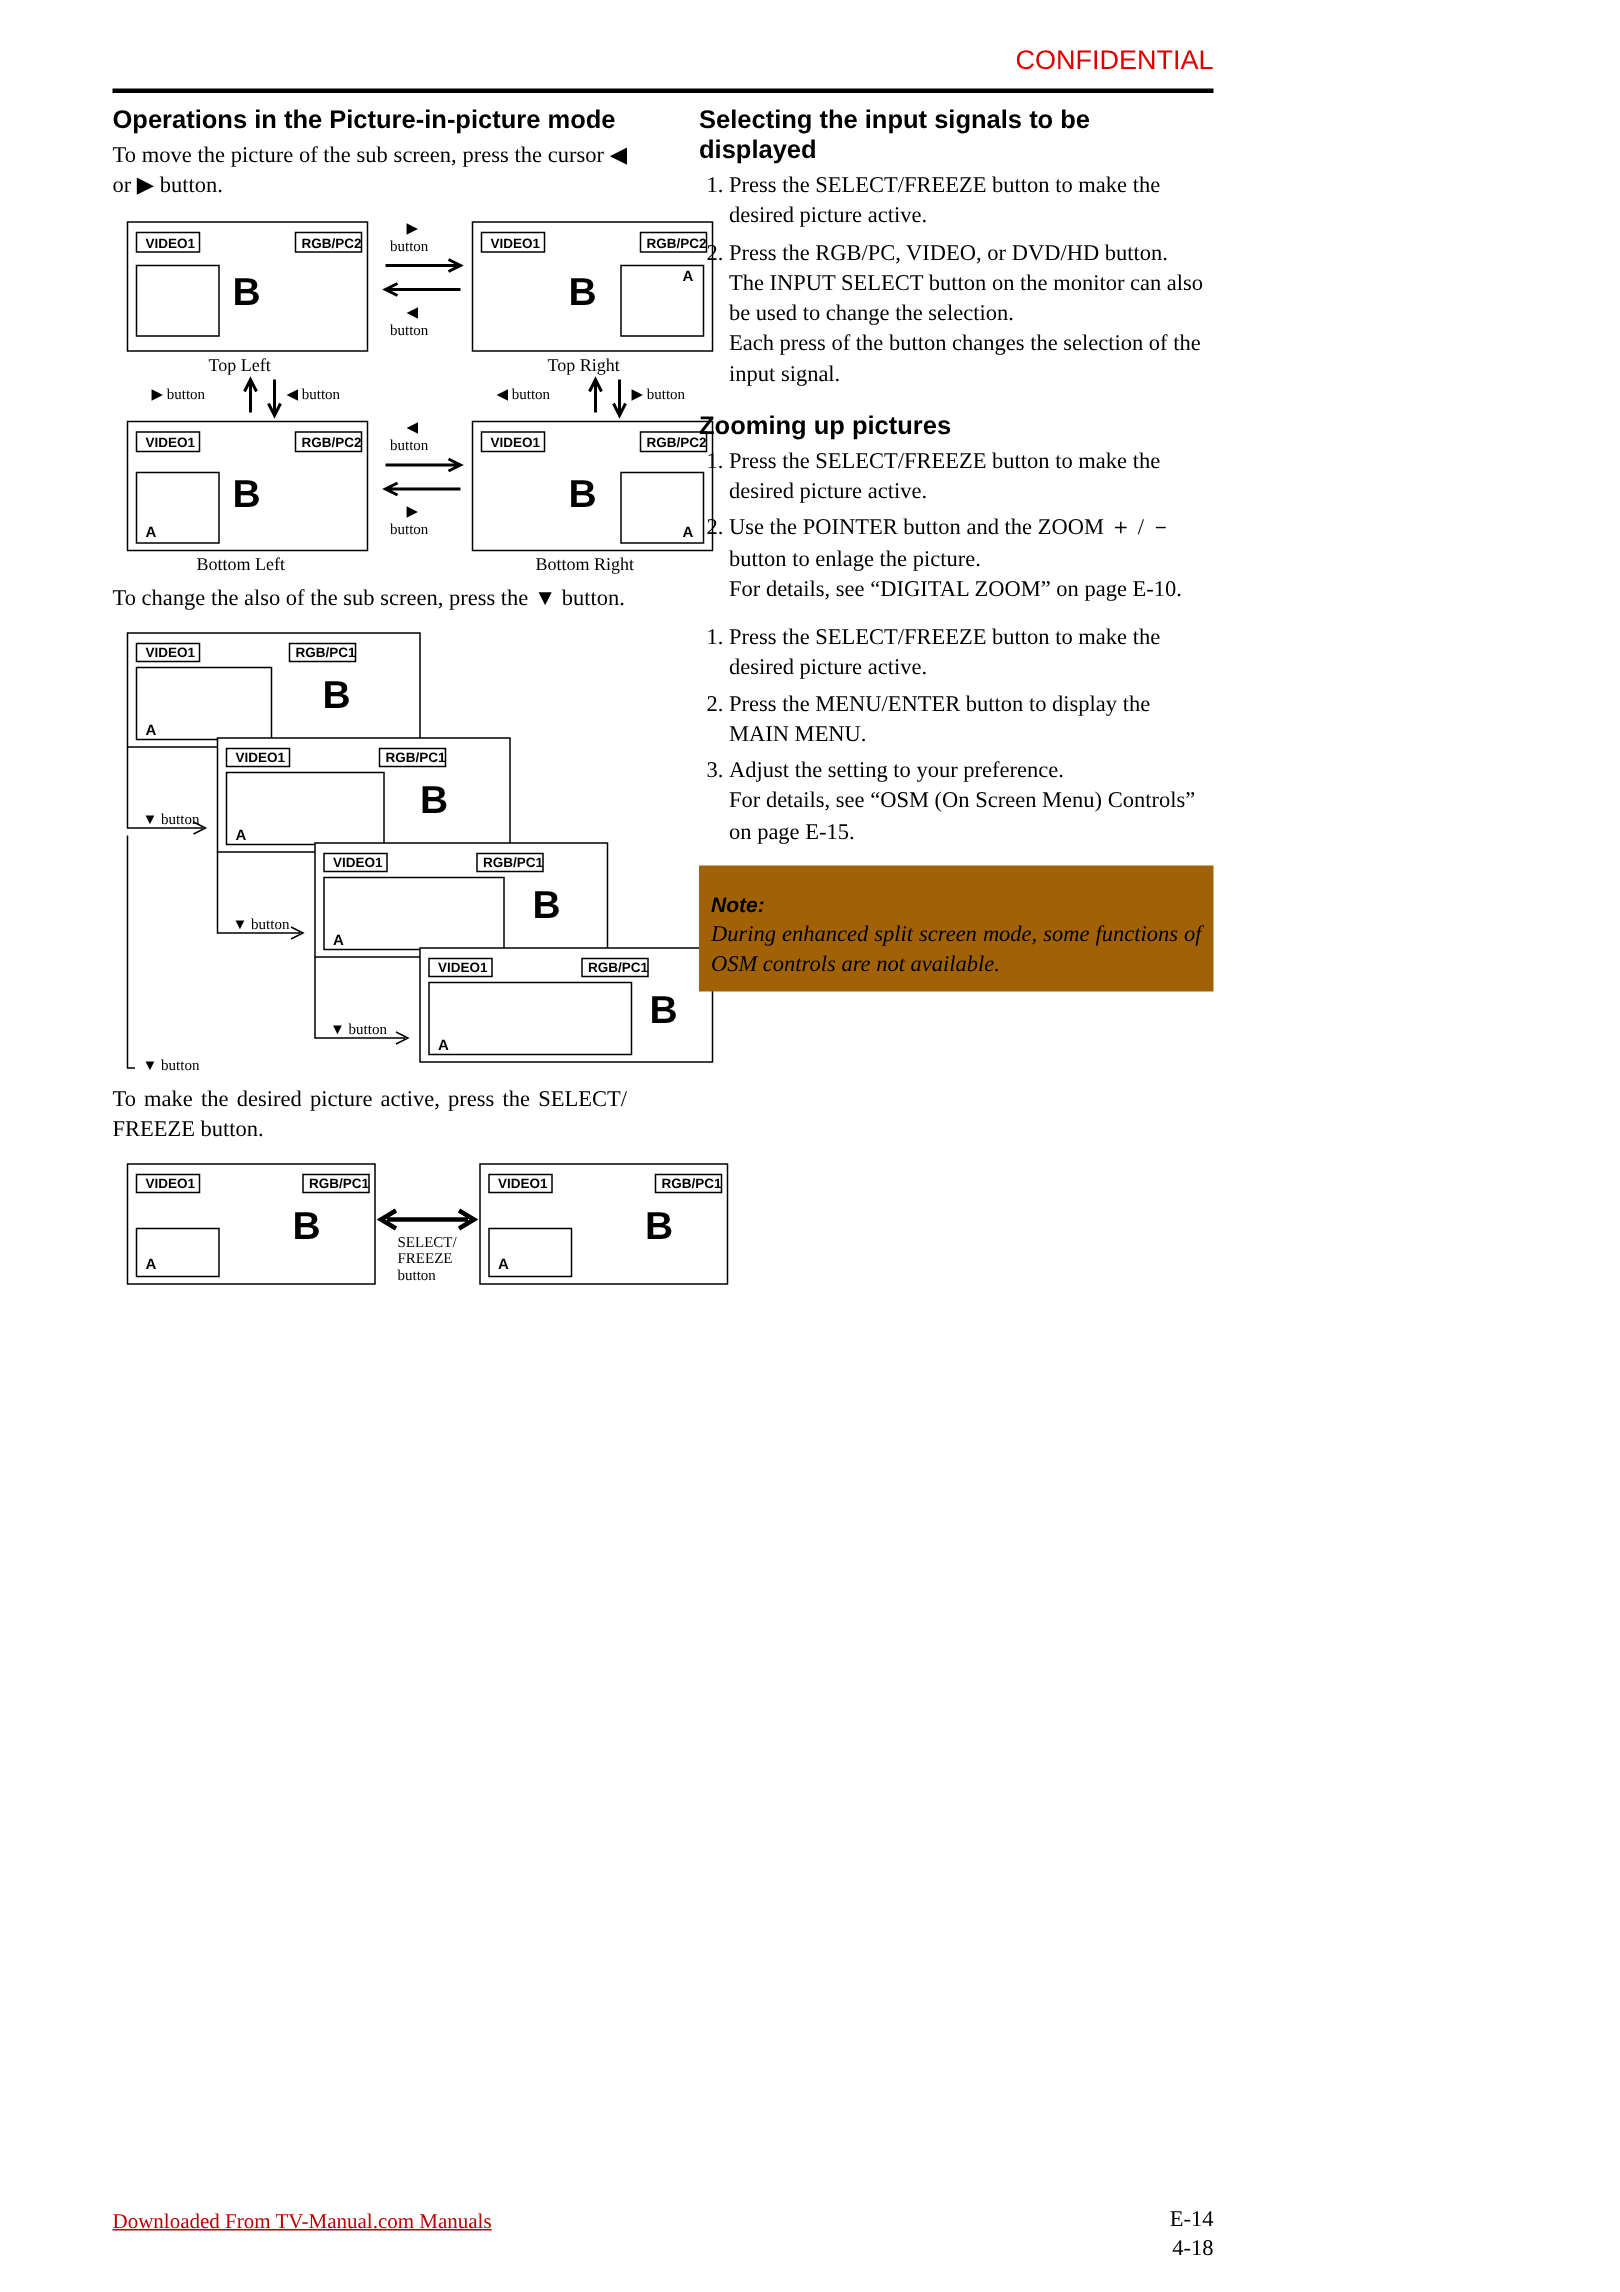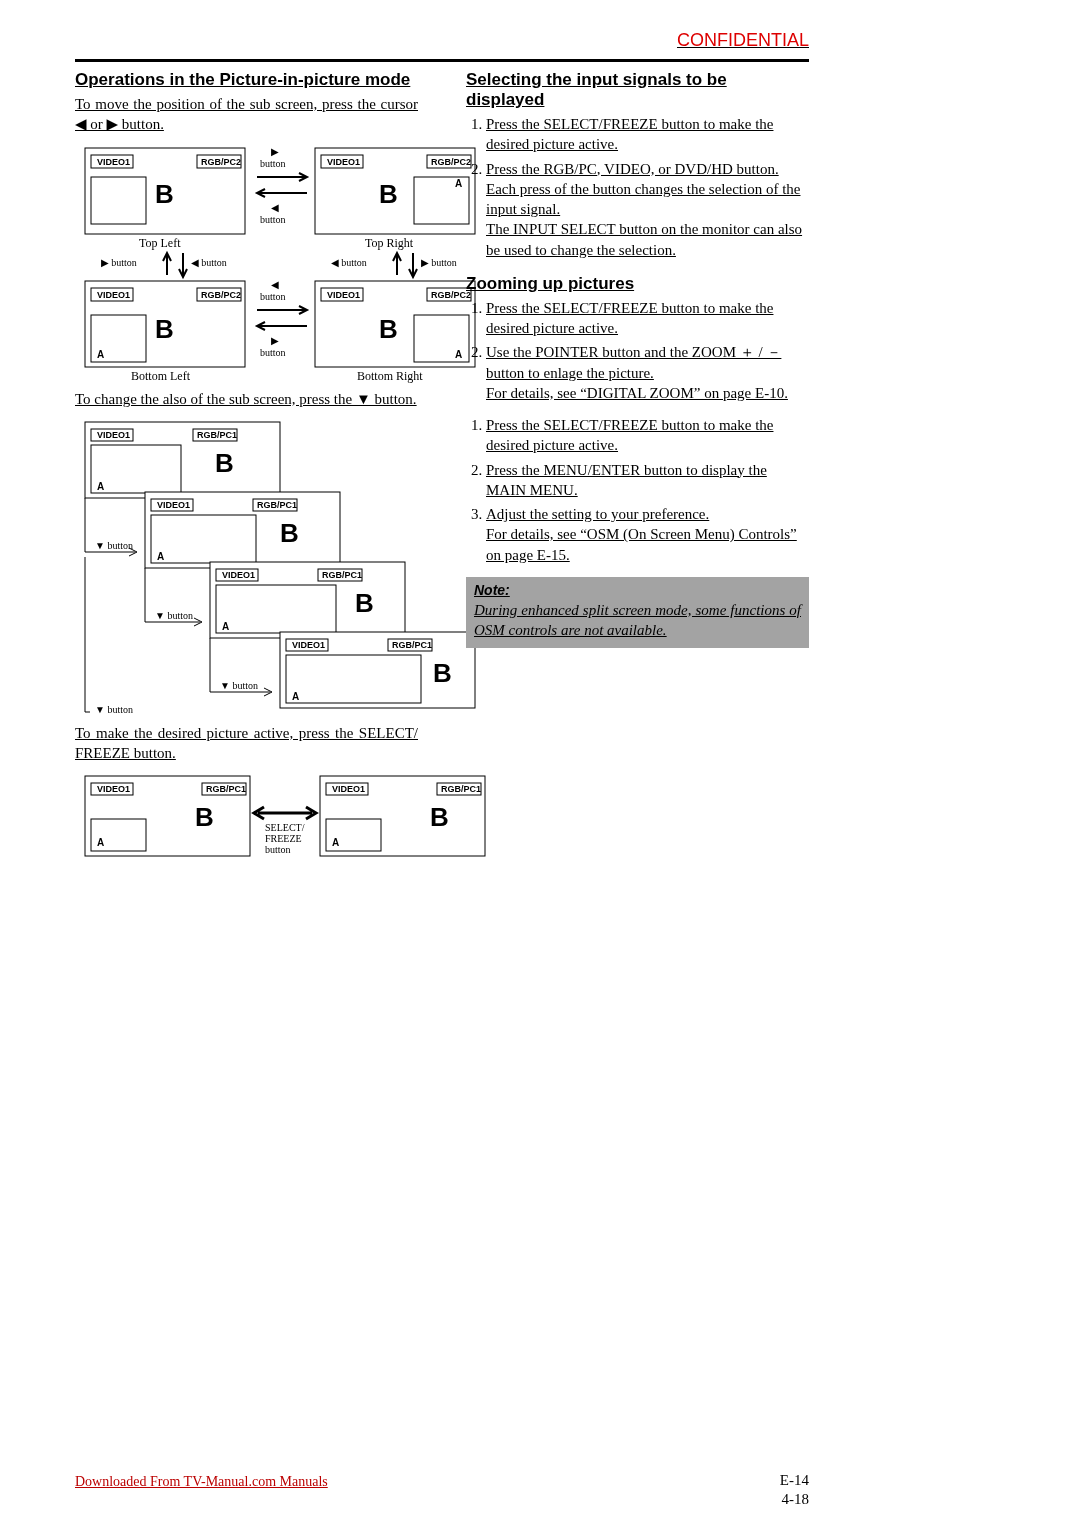--- a/index.html
+++ b/index.html
@@ -9,21 +9,20 @@
     font-family: "Times New Roman", Times, serif;
     font-size: 15px;
     color: #000;
   }
   .page {
     width: 884px;
     height: 1528px;
     padding: 30px 75px 20px 75px;
     box-sizing: border-box;
     position: relative;
-    text-decoration: underline;
   }
   .confidential {
     text-align: right;
     color: #d00;
     font-family: Arial, Helvetica, sans-serif;
     font-size: 18px;
     font-weight: normal;
     margin-bottom: 8px;
   }
   .hr {
@@ -47,22 +46,22 @@
   }
   p { margin: 0 0 8px 0; line-height: 1.35; }
   .just { text-align: justify; }
   ol.steps {
     margin: 0 0 12px 0;
     padding-left: 20px;
   }
   ol.steps li { margin: 0 0 4px 0; line-height: 1.35; }
   .cont { display:block; }
   .notebox {
-    background: #a3a3a3;
-    padding: 5px 8px 8px 8px;
+    background: #a16207;
+    padding: 18px 8px 8px 8px;
     margin-top: 6px;
   }
   .notebox .ntitle {
     font-family: Arial, Helvetica, sans-serif;
     font-weight: bold;
     font-style: italic;
     font-size: 14px;
     margin-bottom: 2px;
   }
   .notebox .nbody {
@@ -94,21 +93,21 @@
 <body>
 <div class="page">
 
 <div class="confidential">CONFIDENTIAL</div>
 <hr class="hr">
 
 <div class="cols">
 
   <div class="col">
     <h2 class="sec">Operations in the Picture-in-picture mode</h2>
-    <p class="just">To move the position of the sub screen, press the cursor ◀ or ▶ button.</p>
+    <p class="just">To move the picture of the sub screen, press the cursor ◀ or ▶ button.</p>
 
     <svg width="410" height="240" viewBox="0 0 410 240" style="display:block">
       <style>
         .bx{fill:#fff;stroke:#000;stroke-width:1}
         .lb{font:9px Arial;font-weight:bold}
         .lbl{font:9px Arial;font-weight:bold}
         .cap{font:12px "Times New Roman"}
         .tn{font:11px "Times New Roman"}
         .bigB{font:26px Arial;font-weight:bold}
         .A{font:10px Arial;font-weight:bold}
@@ -281,22 +280,22 @@
     </svg>
 
   </div>
 
   <div class="col">
     <h2 class="sec">Selecting the input signals to be displayed</h2>
     <ol class="steps">
       <li>Press the SELECT/FREEZE button to make the desired picture active.</li>
       <li>
         <span>Press the RGB/PC, VIDEO, or DVD/HD button.</span>
+        <span class="cont">The INPUT SELECT button on the monitor can also be used to change the selection.</span>
         <span class="cont">Each press of the button changes the selection of the input signal.</span>
-        <span class="cont">The INPUT SELECT button on the monitor can also be used to change the selection.</span>
       </li>
     </ol>
 
     <h2 class="sec" style="margin-top:14px">Zooming up pictures</h2>
     <ol class="steps">
       <li>Press the SELECT/FREEZE button to make the desired picture active.</li>
       <li>
         <span>Use the POINTER button and the ZOOM ＋ / － button to enlage the picture.</span>
         <span class="cont">For details, see “DIGITAL ZOOM” on page E-10.</span>
       </li>

